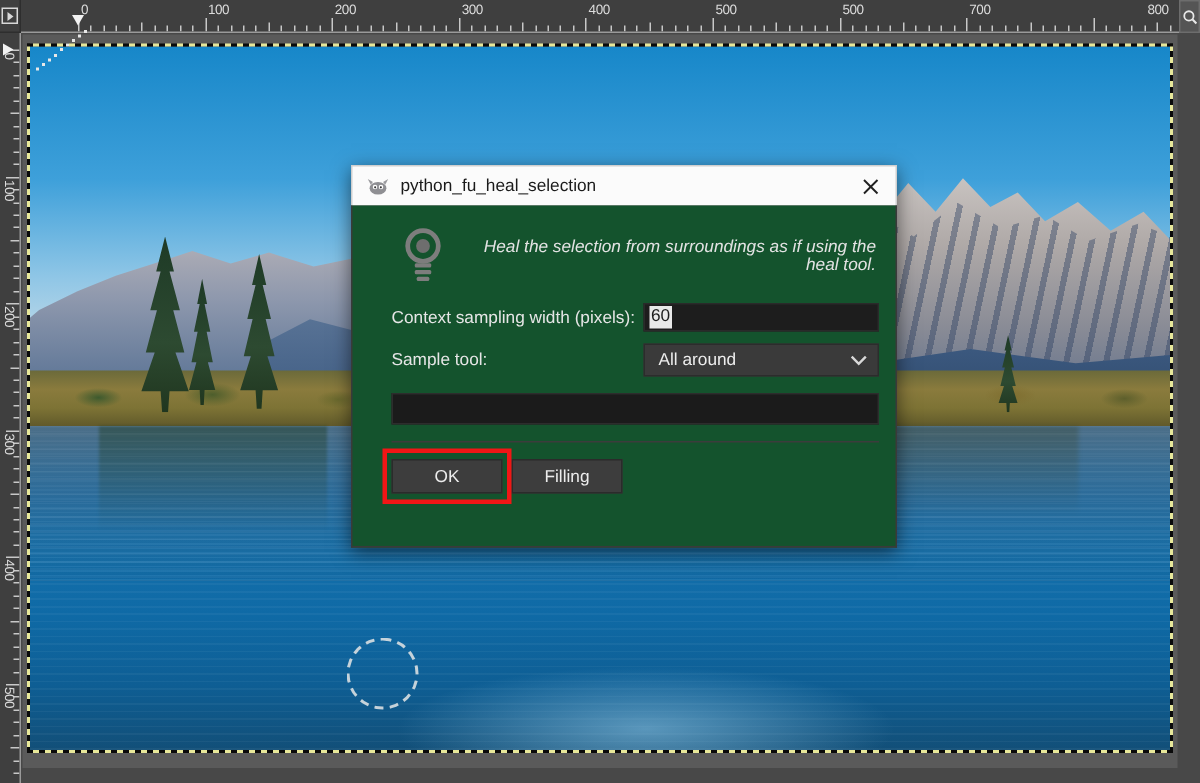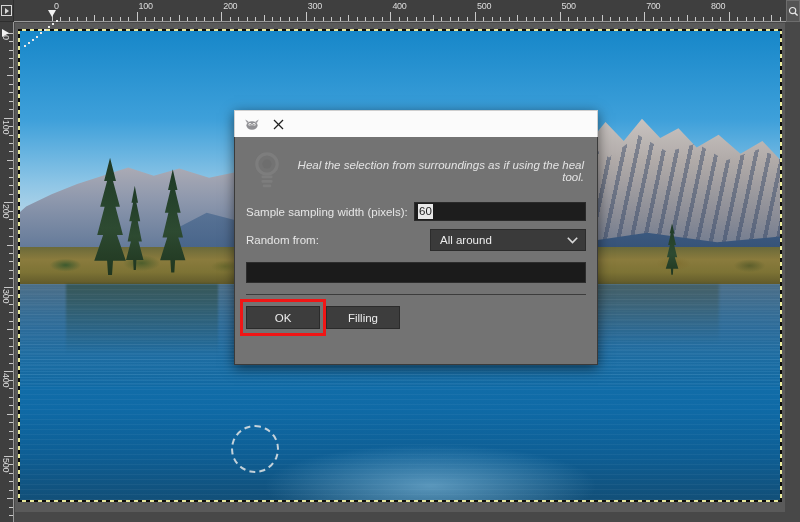--- a/index.html
+++ b/index.html
@@ -318,24 +318,24 @@
   .dlg-close {
     width: 22px; height: 22px;
     display: flex; align-items: center; justify-content: center;
     color: #222;
     font-size: 15px;
     line-height: 1;
   }
   .dlg-body {
     position: absolute;
     left: 0; top: 27px; right: 0; bottom: 0;
-    background: #737373;
+    background: #14532d;
     border: 1px solid #3a3a3a;
     border-top: none;
-    padding: 10px 11px 9px 11px;
+    padding: 10px 11px 9px 26px;
   }
 
   .hint-row {
     display: flex;
     align-items: center;
     gap: 10px;
     padding: 3px 0 10px 4px;
   }
   .bulb { flex: 0 0 auto; }
   .hint-text {
@@ -377,21 +377,20 @@
     line-height: 15px;
   }
 
   .combo {
     height: 22px;
     background: #3a3a3a;
     border: 1px solid #2c2c2c;
     display: flex;
     align-items: center;
     padding: 0 7px 0 9px;
-    margin-left: 16px;
   }
   .combo-val {
     font-size: 11.5px;
     color: #ededed;
     flex: 1;
   }
   .chev {
     width: 11px; height: 7px;
     flex: 0 0 auto;
   }
@@ -540,21 +539,21 @@
       <div class="tick-h minor" style="left: 697.88px;"></div>
       <div class="tick-h minor" style="left: 706.34px;"></div>
       <div class="tlabel-h" style="left: 632.2px;">700</div>
       <div class="tick-h major" style="left: 714.8px;"></div>
       <div class="tick-h minor" style="left: 723.26px;"></div>
       <div class="tick-h minor" style="left: 731.72px;"></div>
       <div class="tick-h minor" style="left: 740.18px;"></div>
       <div class="tick-h minor" style="left: 748.64px;"></div>
       <div class="tick-h mid" style="left: 757.1px;"></div>
       <div class="tick-h minor" style="left: 765.56px;"></div>
-      <div class="tlabel-h" style="left: 697px;">800</div>
+      <div class="tlabel-h" style="left: 751px;">800</div>
       <div class="ruler-mark-h" style="left: 34px;"></div>
     </div>
 
   <div class="ruler-v" id="rulerV">
       <div class="tick-v major" style="top: 11px;"></div>
       <div class="tick-v minor" style="top: 19.46px;"></div>
       <div class="tick-v minor" style="top: 27.92px;"></div>
       <div class="tick-v minor" style="top: 36.38px;"></div>
       <div class="tick-v minor" style="top: 44.84px;"></div>
       <div class="tick-v mid" style="top: 53.3px;"></div>
@@ -660,20 +659,21 @@
     <div class="dlg-title">
       <svg class="dlg-icon" viewBox="0 0 16 16">
         <ellipse cx="8" cy="9.5" rx="5.6" ry="4.2" fill="#8f8f93"></ellipse>
         <path d="M3.2 7.2 L1.2 3.4 L4.6 5.4 Z" fill="#9a9a9e"></path>
         <path d="M12.8 7.2 L14.8 3.4 L11.4 5.4 Z" fill="#9a9a9e"></path>
         <circle cx="6" cy="8.6" r="1.5" fill="#fff"></circle>
         <circle cx="10" cy="8.6" r="1.5" fill="#fff"></circle>
         <circle cx="6.1" cy="8.9" r=".7" fill="#333"></circle>
         <circle cx="9.9" cy="8.9" r=".7" fill="#333"></circle>
       </svg>
+      <span class="dlg-title-text">python_fu_heal_selection</span>
       <span class="dlg-close">
         <svg width="11" height="11" viewBox="0 0 11 11">
           <line x1="1" y1="1" x2="10" y2="10" stroke="#202020" stroke-width="1.3"></line>
           <line x1="10" y1="1" x2="1" y2="10" stroke="#202020" stroke-width="1.3"></line>
         </svg>
       </span>
     </div>
 
     <div class="dlg-body">
 
@@ -682,30 +682,30 @@
           <circle cx="17" cy="14" r="10.2" fill="none" stroke="#7d7d7d" stroke-width="3.2"></circle>
           <circle cx="17" cy="14" r="4.6" fill="#6e6e6e"></circle>
           <rect x="11.5" y="25.5" width="11" height="2.8" rx="1" fill="#7d7d7d"></rect>
           <rect x="11.5" y="30" width="11" height="2.8" rx="1" fill="#7d7d7d"></rect>
           <rect x="12.8" y="34.5" width="8.4" height="2.8" rx="1" fill="#7d7d7d"></rect>
         </svg>
         <span class="hint-text">Heal the selection from surroundings as if using the heal tool.</span>
       </div>
 
       <div class="field-row">
-        <span class="field-label">Sample sampling width (pixels):</span>
+        <span class="field-label">Context sampling width (pixels):</span>
         <div class="field-ctl">
           <div class="text-input">
             <span class="sel-val">60</span>
           </div>
         </div>
       </div>
 
       <div class="field-row">
-        <span class="field-label">Random from:</span>
+        <span class="field-label">Sample tool:</span>
         <div class="field-ctl">
           <div class="combo">
             <span class="combo-val">All around</span>
             <svg class="chev" viewBox="0 0 11 7">
               <polyline points="0.8,0.8 5.5,5.6 10.2,0.8" fill="none" stroke="#d8d8d8" stroke-width="1.6"></polyline>
             </svg>
           </div>
         </div>
       </div>
 

